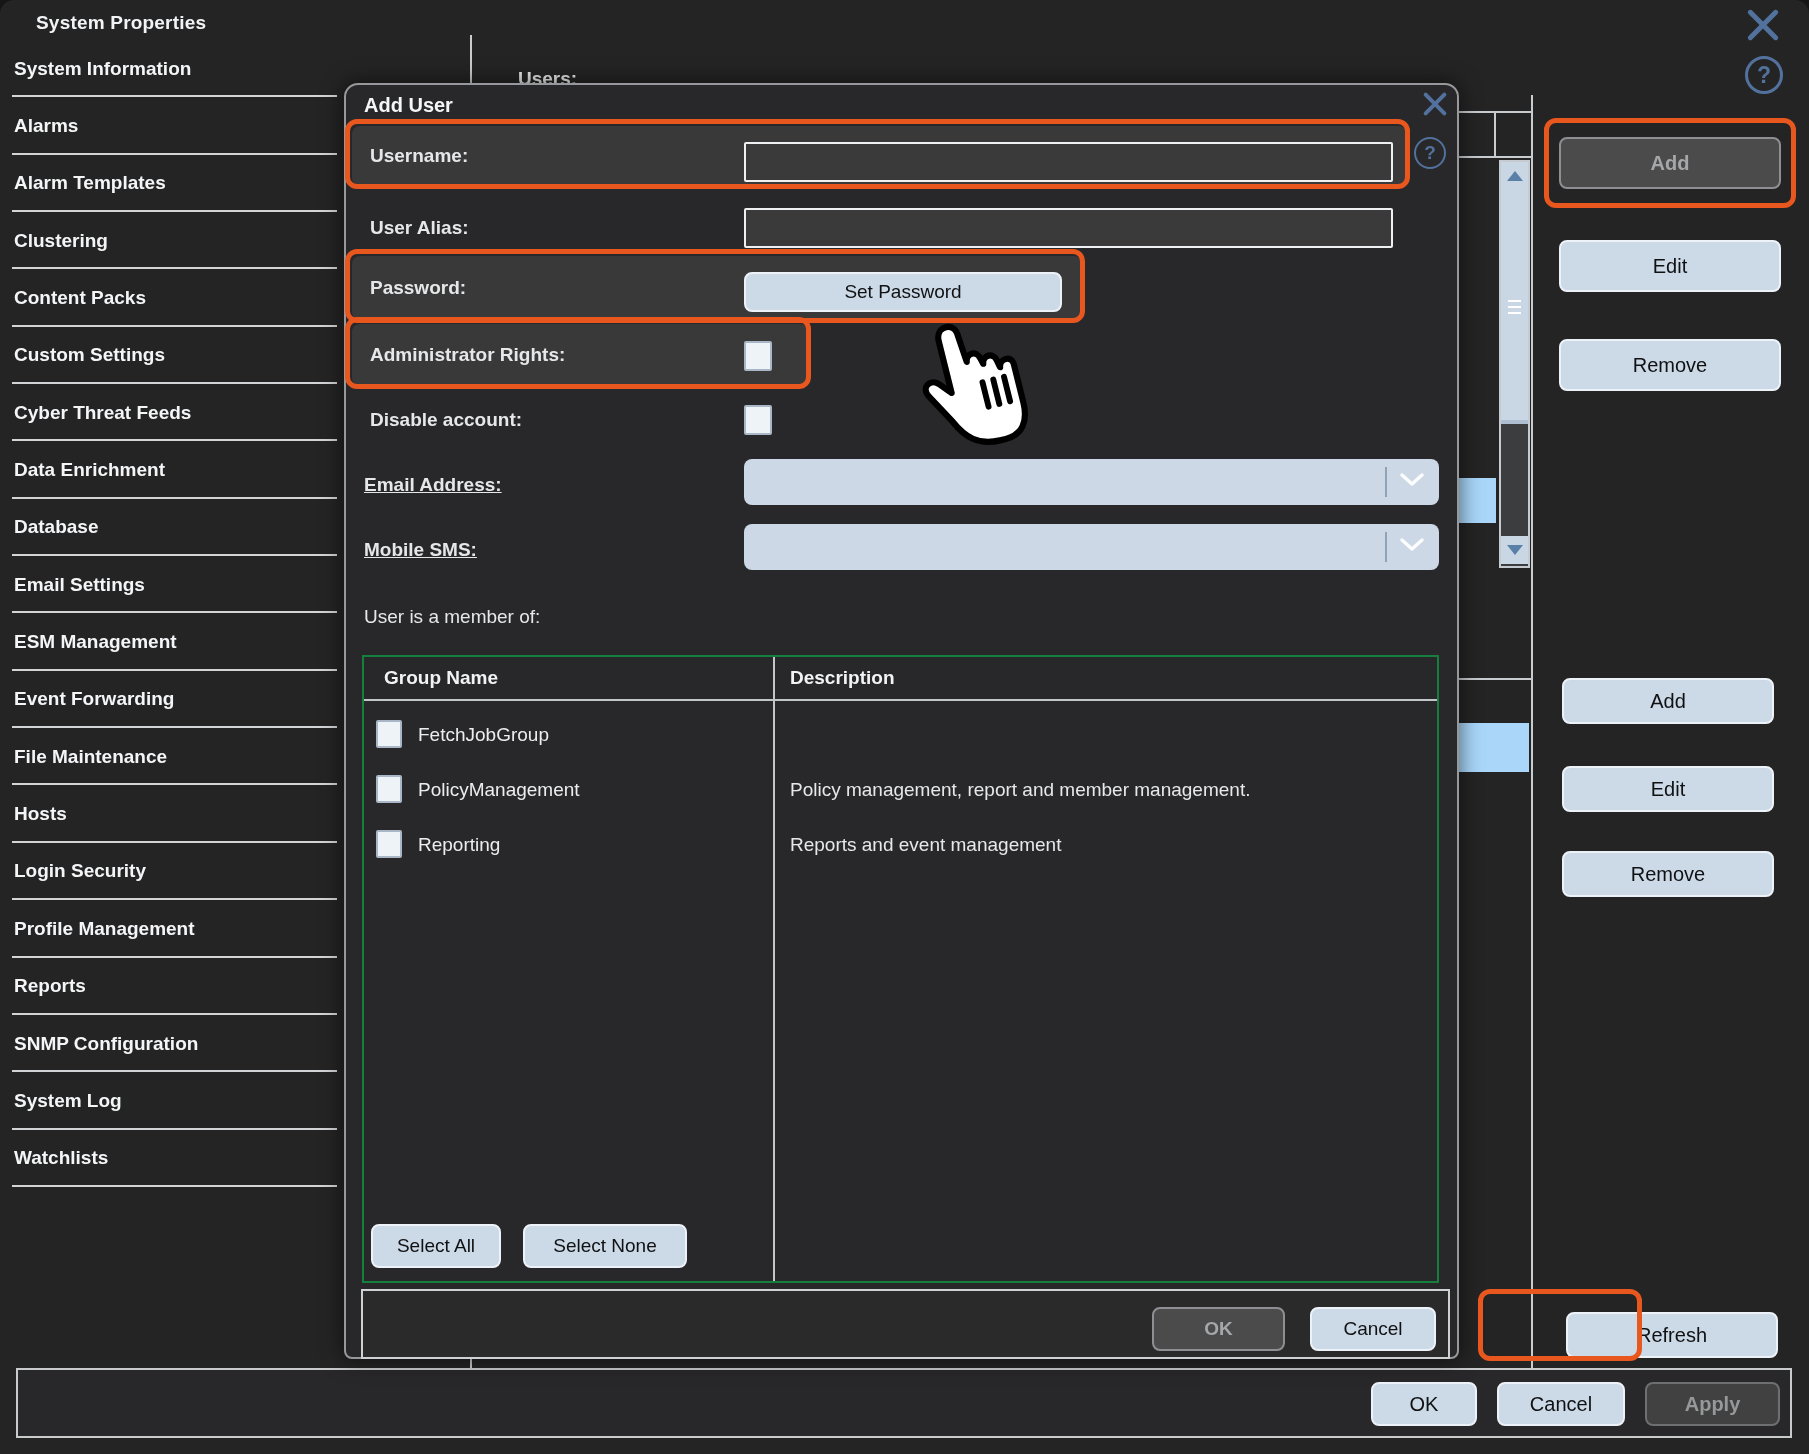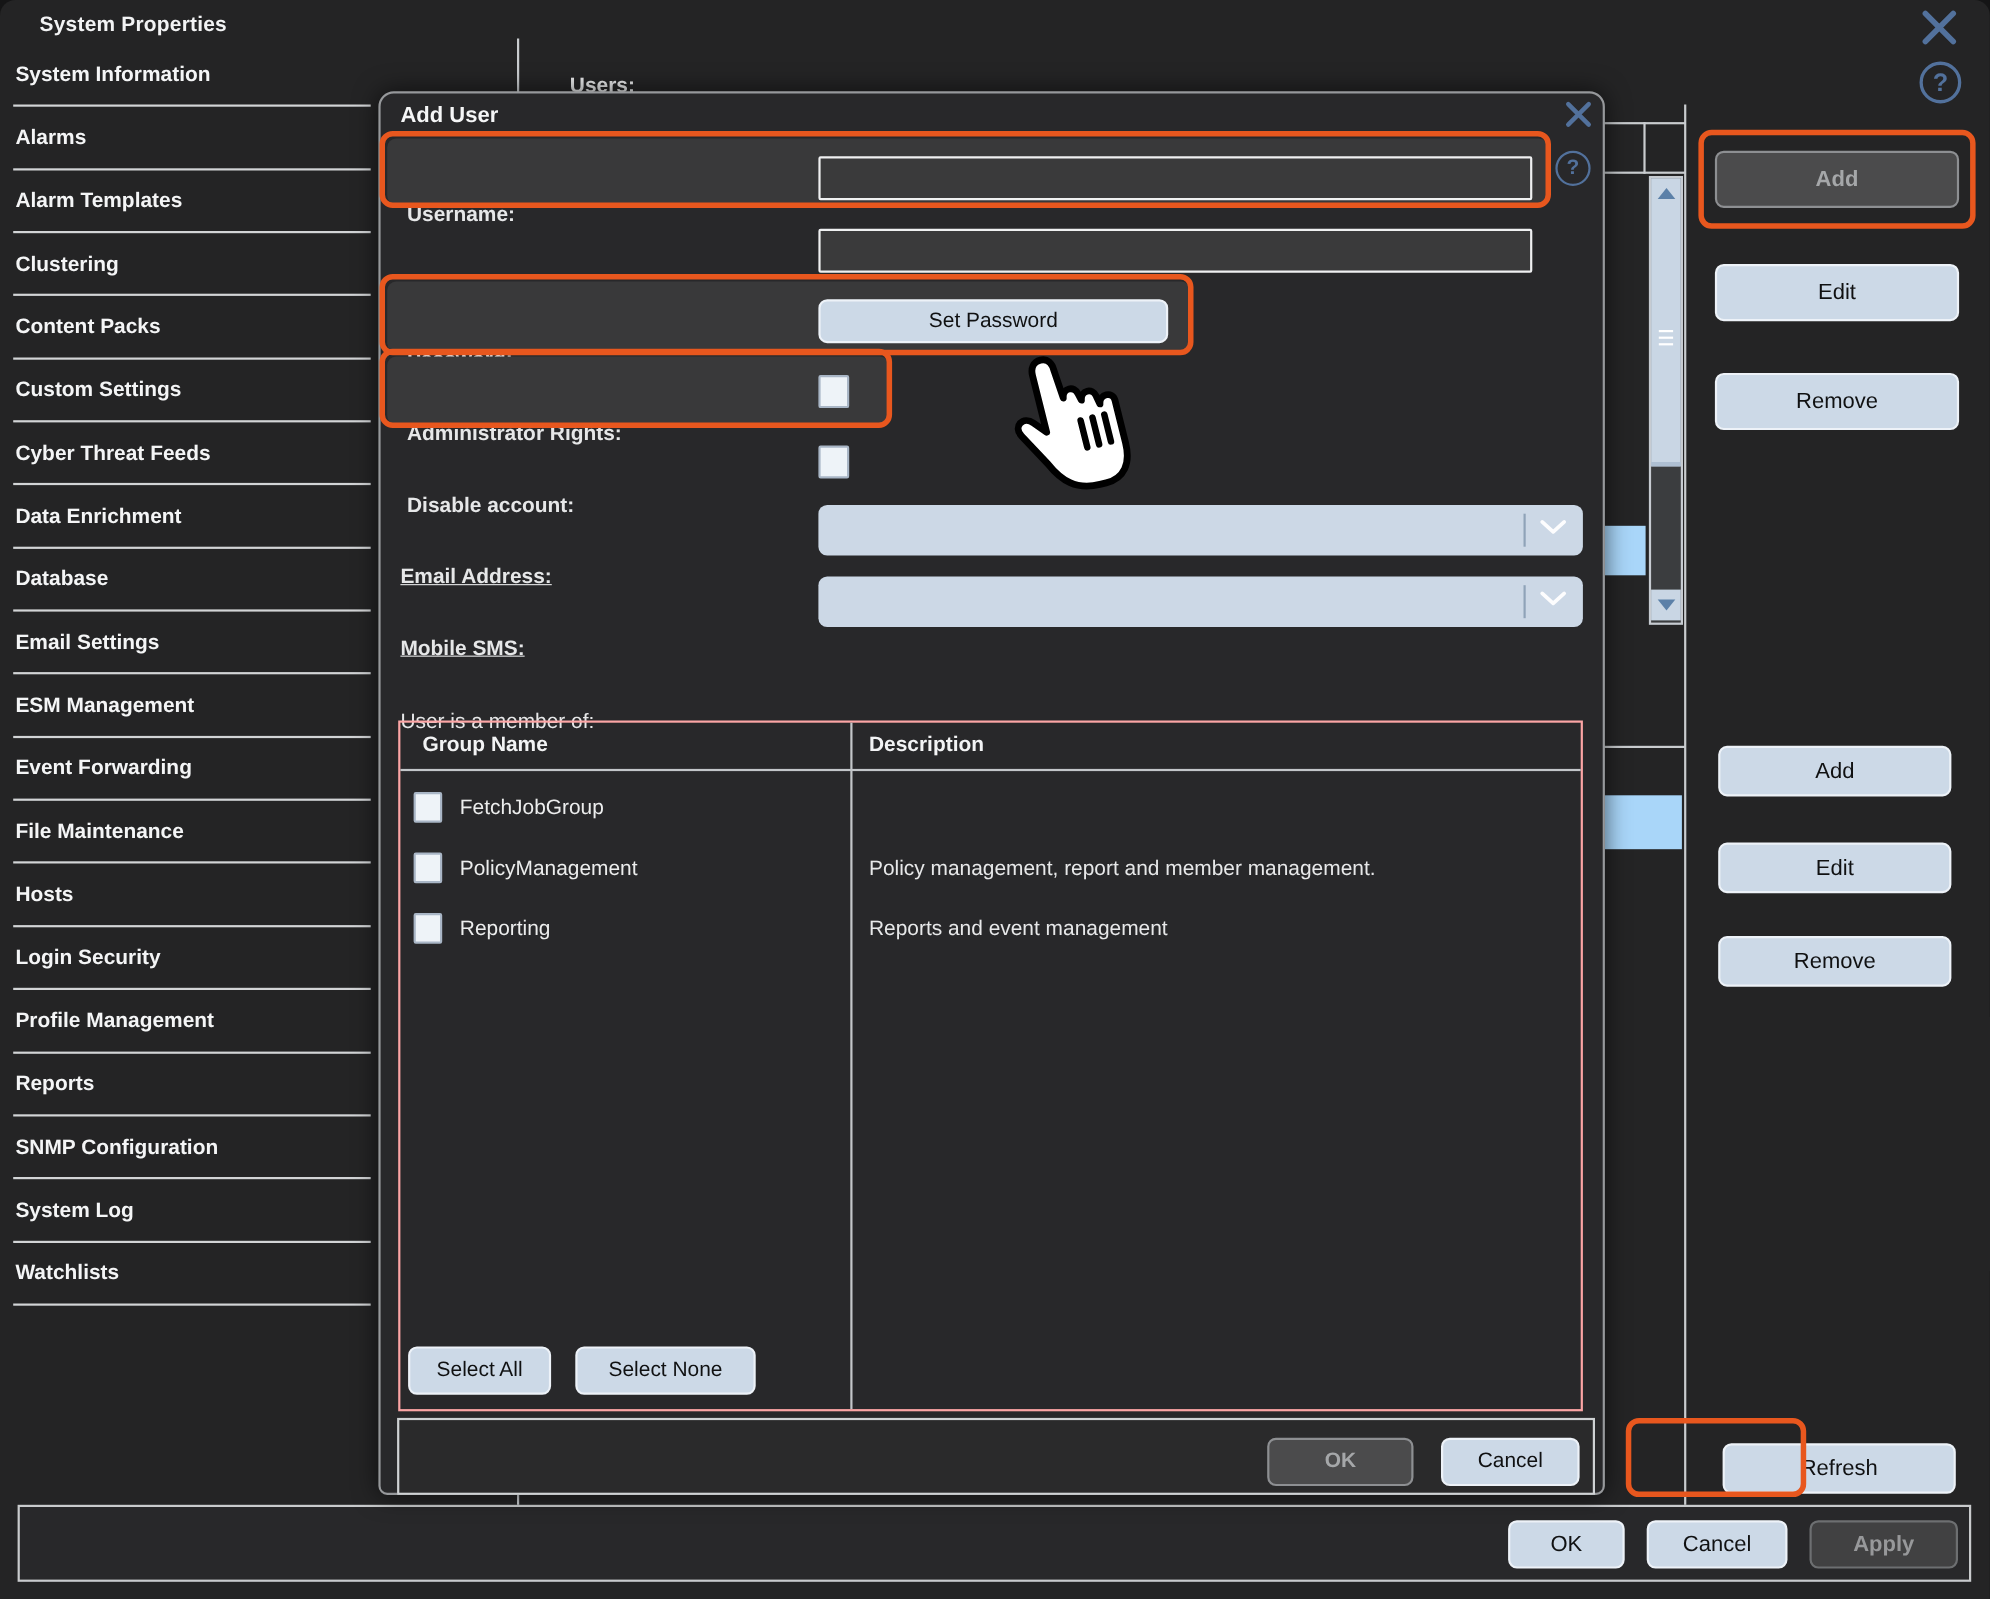--- a/index.html
+++ b/index.html
@@ -45,31 +45,31 @@
 
   
   #bottom-bar{left:16px;top:1368px;width:1776px;height:70px;border:2px solid #c9cbcd;background:#28282a;}
 
   
   #dialog{left:344px;top:83px;width:1115px;height:1276px;background:#28282a;
           border:2px solid #96989b;border-radius:14px 14px 8px 8px;z-index:2;
           box-shadow:0 0 22px rgba(0,0,0,.6);}
   .dlg-title{left:18px;top:9px;font-size:20px;font-weight:700;color:#f5f6f7;}
   .row-bg{background:#39393a;border-radius:8px;}
-  .f-label{font-size:19px;font-weight:600;color:#e6e7e8;display:flex;align-items:center;margin-top:40px;}
+  .f-label{font-size:19px;font-weight:600;color:#e6e7e8;display:flex;align-items:center;}
   .f-label.link{font-weight:700;text-decoration:underline;}
   .txt-input{position:absolute;background:#3a3a3b;border:2px solid #eff0f1;border-radius:2px;
              color:#fff;font-size:18px;padding:0 8px;outline:none;}
   .checkbox{position:absolute;width:28px;height:30px;background:#eef3f8;border:2px solid #a9b6c6;border-radius:2px;cursor:pointer;}
   .combo{position:absolute;background:#ccd8e6;border-radius:8px;cursor:pointer;}
   .combo .div-line{position:absolute;right:52px;top:8px;bottom:8px;width:2px;background:#8fa3b8;}
   .combo .chev{position:absolute;right:14px;top:50%;transform:translateY(-50%);color:#fdfdfe;}
 
   
-  #member-table{left:16px;top:570px;width:1077px;height:628px;border:2px solid #fca5a5;}
+  #member-table{left:16px;top:570px;width:1077px;height:628px;border:2px solid #15803d;}
   #member-table .col-div{position:absolute;left:409px;top:0;bottom:0;width:2px;background:#c3c6c9;}
   #member-table .hdr{position:absolute;left:0;top:0;right:0;height:44px;border-bottom:2px solid #c3c6c9;}
   .hdr-cell{position:absolute;top:0;height:42px;display:flex;align-items:center;font-size:19px;font-weight:700;color:#f2f3f4;}
   .grp-row{position:absolute;left:0;right:0;height:55px;}
   .grp-row .cb{position:absolute;left:12px;top:13px;width:26px;height:28px;background:#eef3f8;border:2px solid #a9b6c6;border-radius:2px;cursor:pointer;}
   .grp-row .nm{position:absolute;left:54px;top:0;height:55px;display:flex;align-items:center;font-size:19px;font-weight:500;color:#eceded;}
   .grp-row .dsc{position:absolute;left:426px;top:0;height:55px;display:flex;align-items:center;font-size:19px;color:#e7e8e9;}
 
   
   #dlg-footer{left:15px;top:1204px;width:1089px;height:70px;border:2px solid #cfd2d4;background:#2a2a2b;}

